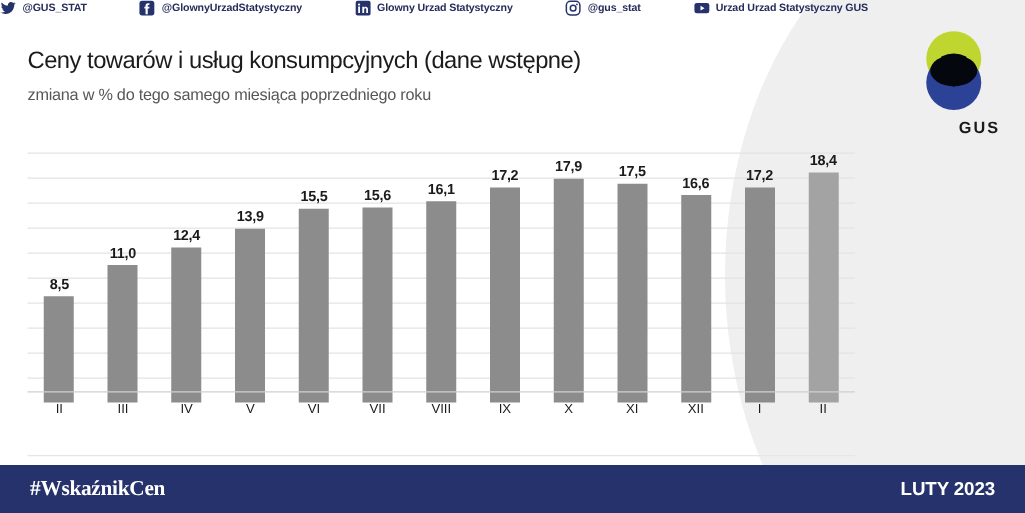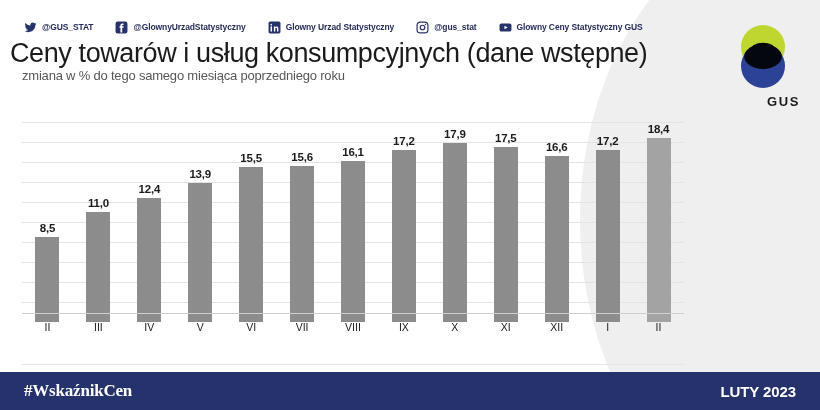--- a/index.html
+++ b/index.html
@@ -16,41 +16,41 @@
     width:470px;height:620px;
     background:#efefef;
     border-radius:50%;
     z-index:0;
   }
 
   
   .social-bar{
     position:absolute;top:0;left:0;
     width:820px;height:34px;
-    display:flex;align-items:flex-end;
-    padding-left:24px;
+    display:flex;align-items:flex-start;
     box-sizing:border-box;
     z-index:5;
+    gap:20px;
   }
   .social-item{display:flex;align-items:center;margin-right:22px;white-space:nowrap;}
   .social-item .ico{
     width:13px;height:13px;margin-right:5px;
     display:inline-flex;align-items:center;justify-content:center;
     flex:0 0 auto;
   }
   .social-item .ico svg{display:block;}
   .social-label{
     font-size:8.5px;color:#262c5b;font-weight:600;letter-spacing:-0.1px;
     line-height:1;
   }
 
   
   .title{
-    position:absolute;left:10px;top:38px;
-    font-size:27px;color:#1b1b1b;font-weight:400;
+    position:absolute;left:22px;top:38px;
+    font-size:19px;color:#1b1b1b;font-weight:400;
     letter-spacing:-0.4px;white-space:nowrap;z-index:5;
   }
   .subtitle{
     position:absolute;left:22px;top:68px;
     font-size:13px;color:#575757;font-weight:400;
     letter-spacing:-0.2px;white-space:nowrap;z-index:5;
   }
 
   
   .logo{position:absolute;right:20px;top:24px;width:74px;height:96px;z-index:6;}
@@ -162,21 +162,21 @@
       <span class="social-label">@gus_stat</span>
     </div>
 
     <div class="social-item">
       <span class="ico">
         <svg width="13" height="13" viewBox="0 0 24 24">
             <rect x="1" y="4.5" width="22" height="15" rx="3.4" fill="#26326b"></rect>
             <path fill="#fff" d="M10 8.6l6 3.4-6 3.4z"></path>
           </svg>
       </span>
-      <span class="social-label">Glowny Ceny Statystyczny GUS</span>
+      <span class="social-label">Urzad Urzad Statystyczny GUS</span>
     </div>
 
   </div>
 
   <div class="title">Ceny towarów i usług konsumpcyjnych (dane wstępne)</div>
   <div class="subtitle">zmiana w % do tego samego miesiąca poprzedniego roku</div>
 
   <div class="logo">
     <svg width="74" height="66" viewBox="0 0 74 66">
       <circle cx="37" cy="23" r="22" fill="#bed62f"></circle>

